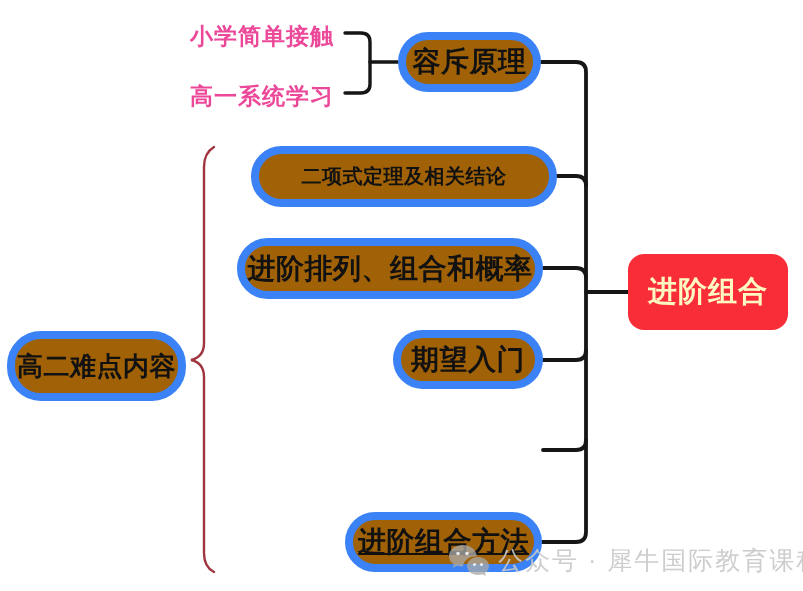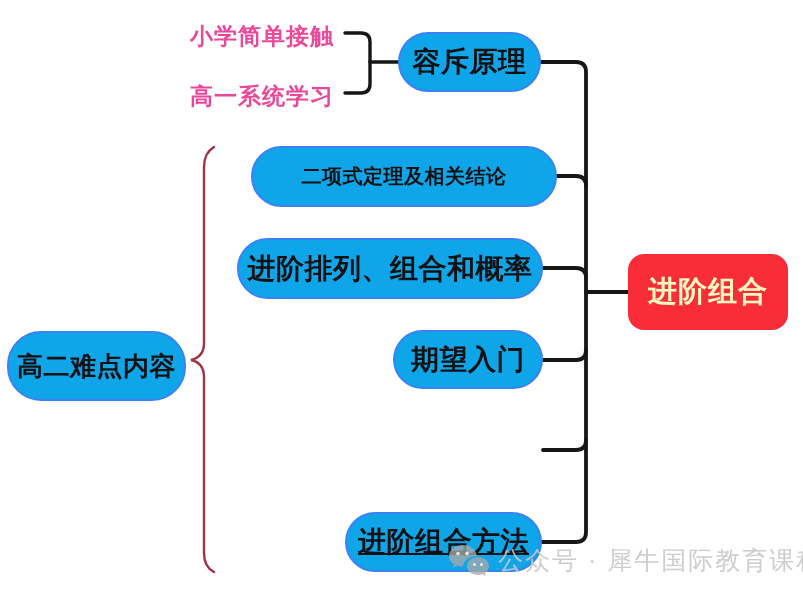--- a/index.html
+++ b/index.html
@@ -24,22 +24,22 @@
     letter-spacing: 1px;
     white-space: nowrap;
   }
   .a1 { left: 190px; top: 21px; }
   .a2 { left: 190px; top: 81px; text-align: right; }
   .node {
     position: absolute;
     display: flex;
     align-items: center;
     justify-content: center;
-    background: #0ea5e9;
-    border: 2px solid #3b82f6;
+    background: #a16207;
+    border: 8px solid #3b82f6;
     border-radius: 34px;
     font-weight: 800;
     color: #111111;
     white-space: nowrap;
     box-sizing: border-box;
     letter-spacing: 0.5px;
   }
   .n1 { left: 398px; top: 32px;  width: 143px; height: 60px; font-size: 28px; }
   .n2 { left: 251px; top: 146px; width: 306px; height: 61px; font-size: 20px; }
   .n3 { left: 237px; top: 238px; width: 306px; height: 61px; font-size: 28px; }

